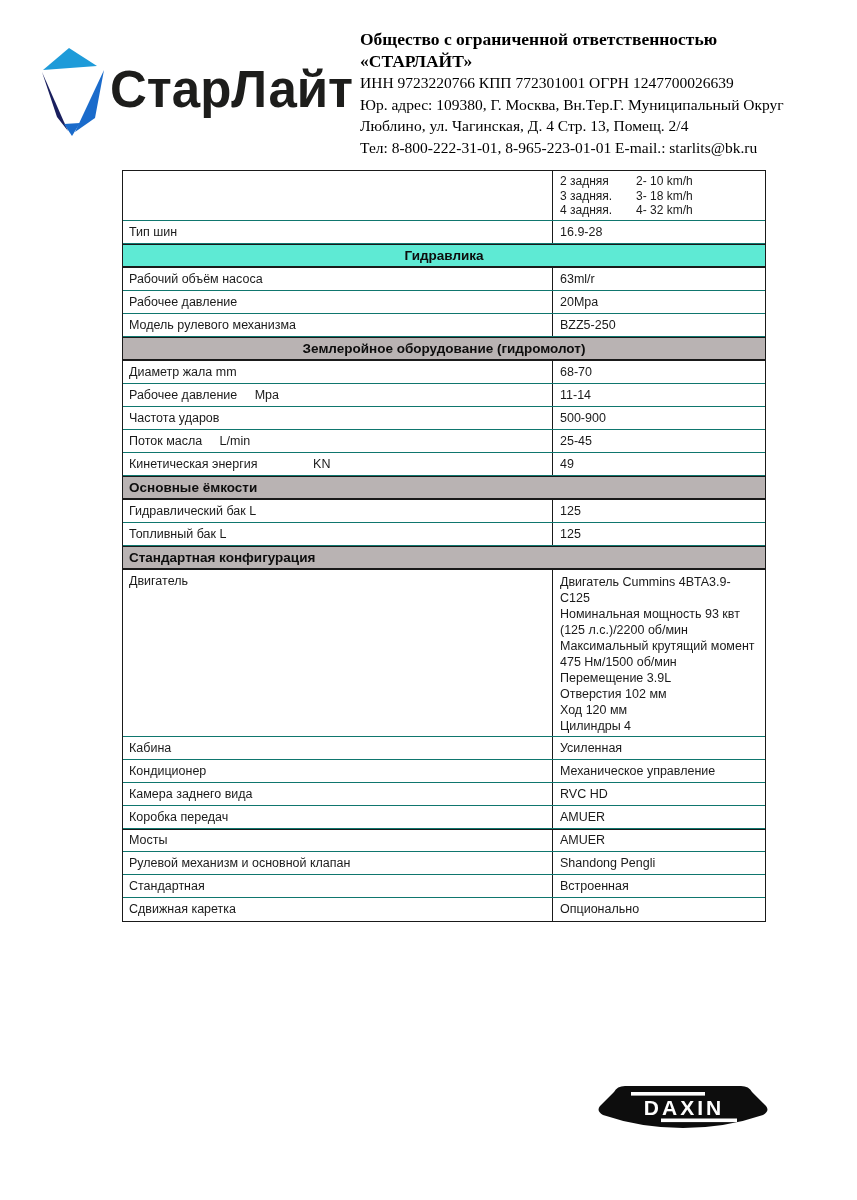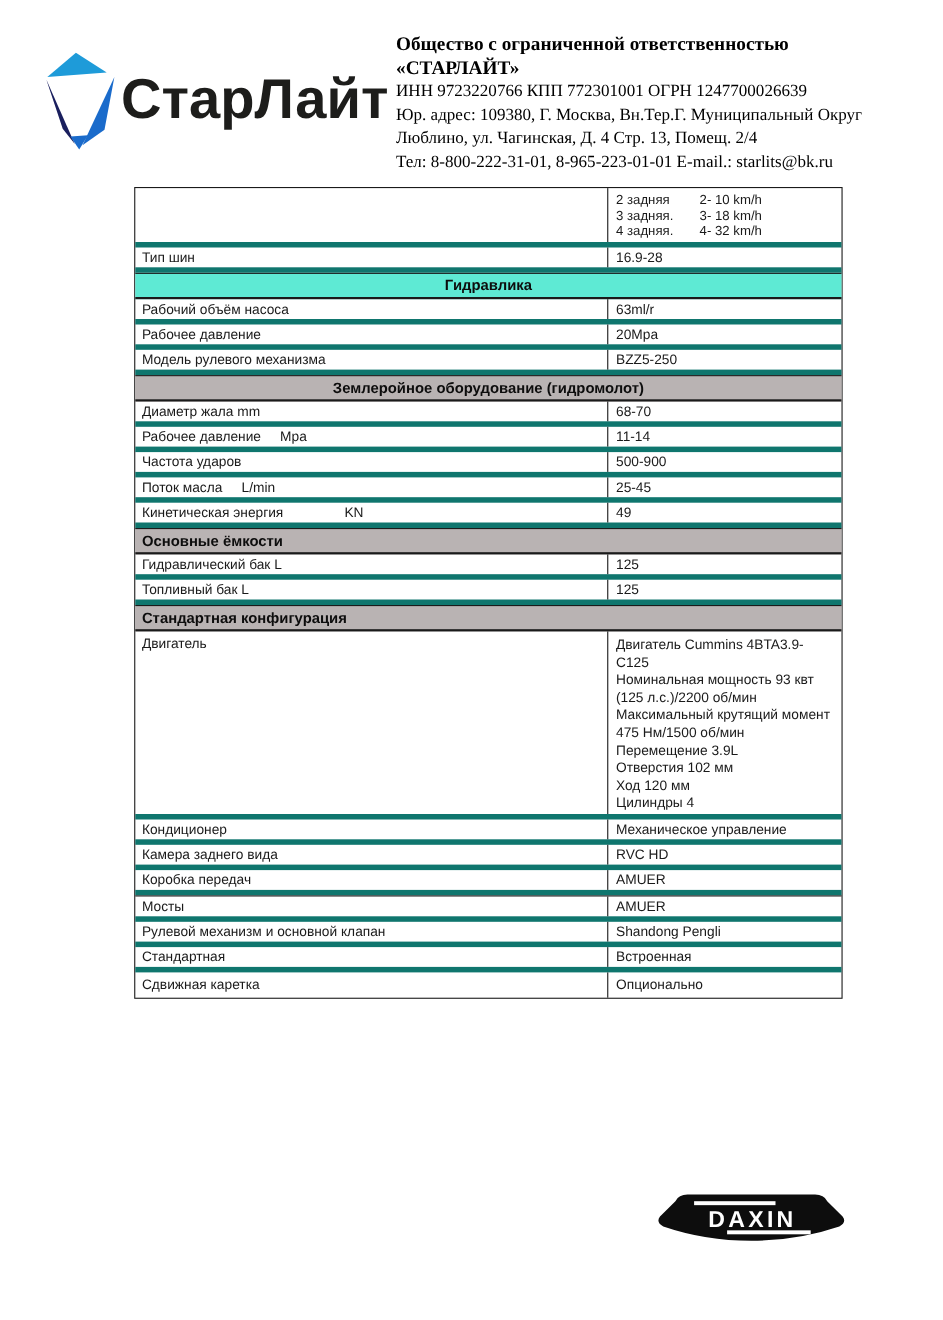--- a/index.html
+++ b/index.html
@@ -25,21 +25,21 @@
     font-size:15.5px;line-height:21.6px;color:#000;
   }
   .company .bold-line{font-weight:bold;font-size:17.5px;line-height:22px;}
 
   
   .spec-table{
     position:absolute;left:122px;top:170px;width:644px;
     border:1px solid #1a1a1a;box-sizing:border-box;
     font-size:12.5px;color:#1a1a1a;
   }
-  .trow{display:flex;border-bottom:5px solid #0f766e;box-sizing:border-box;min-height:23px;}
+  .trow{display:flex;border-bottom:1px solid #0f766e;box-sizing:border-box;min-height:23px;}
   .trow:last-child{border-bottom:none;}
   .section-row{
     border-top:1px solid #1a1a1a;
     border-bottom:2px solid #1a1a1a;
     font-weight:bold;font-size:13.5px;color:#0d0d0d;
   }
   .section-label{padding:3px 6px;display:flex;align-items:center;}
   .thick-top{border-top:1px solid #1a1a1a;}
   .cell{box-sizing:border-box;padding:2px 6px;display:flex;align-items:center;}
   .cell-label{width:430px;border-right:1px solid #1a1a1a;}
@@ -161,20 +161,24 @@
           <div class="value-line">Двигатель Cummins 4BTA3.9-C125</div>
           <div class="value-line">Номинальная мощность 93 квт (125 л.с.)/2200 об/мин</div>
           <div class="value-line">Максимальный крутящий момент 475 Нм/1500 об/мин</div>
           <div class="value-line">Перемещение 3.9L</div>
           <div class="value-line">Отверстия 102 мм</div>
           <div class="value-line">Ход 120 мм</div>
           <div class="value-line">Цилиндры 4</div>
         </div>
       </div>
       <div class="trow data-row">
+        <div class="cell cell-label">Кабина</div>
+        <div class="cell cell-value">Усиленная</div>
+      </div>
+      <div class="trow data-row">
         <div class="cell cell-label">Кондиционер</div>
         <div class="cell cell-value">Механическое управление</div>
       </div>
       <div class="trow data-row">
         <div class="cell cell-label">Камера заднего вида</div>
         <div class="cell cell-value">RVC HD</div>
       </div>
       <div class="trow data-row">
         <div class="cell cell-label">Коробка передач</div>
         <div class="cell cell-value">AMUER</div>

